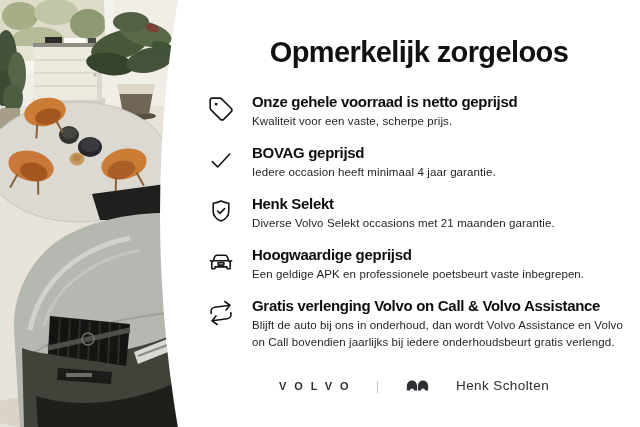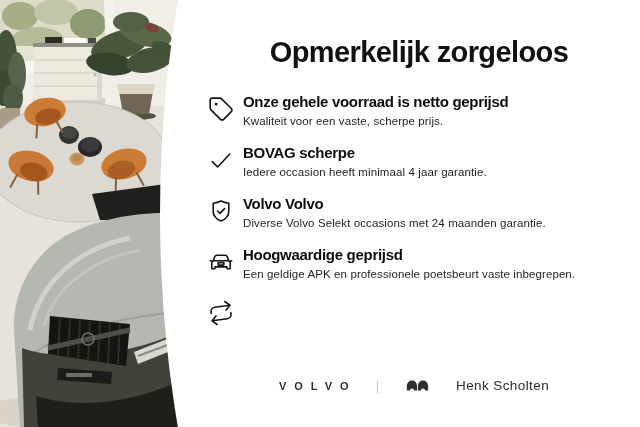--- a/index.html
+++ b/index.html
@@ -13,21 +13,21 @@
   .panel-curve{
     position:absolute;left:160px;top:50%;width:2560px;height:2560px;margin-top:-1280px;
     border-radius:50%;background:#ffffff;
   }
   .content{position:absolute;left:206px;top:0;width:426px;height:419px;}
   .title{
     margin:36px 0 0 0;text-align:center;font-size:29px;font-weight:800;
     letter-spacing:-0.6px;color:#111;
   }
   .benefits{margin-top:23px;}
-  .row{display:flex;align-items:flex-start;gap:7px;margin-bottom:13px;}
+  .row{display:flex;align-items:flex-start;gap:16px;margin-bottom:13px;}
   .icon{flex:0 0 30px;width:30px;height:30px;margin-top:2px;display:flex;align-items:center;justify-content:center;}
   .icon svg{stroke:#161616;fill:none;stroke-width:1.5;stroke-linecap:round;stroke-linejoin:round;}
   .txt{min-width:0;}
   .h{font-size:15px;font-weight:700;letter-spacing:-0.3px;line-height:20px;white-space:nowrap;color:#0e0e0e;}
   .d{font-size:11.5px;line-height:17px;margin-top:1px;color:#1f1f1f;max-width:378px;letter-spacing:0.1px;}
   .footer{
     position:absolute;left:0;right:10px;bottom:26px;display:flex;align-items:center;
     justify-content:center;gap:27px;
   }
   .volvo{font-size:11px;font-weight:700;letter-spacing:8px;margin-right:-8px;color:#2e2e33;}
@@ -173,35 +173,35 @@
         </div>
       </div>
 
       <div class="row">
         <span class="icon">
           <svg width="26" height="26" viewBox="0 0 24 24">
             <polyline points="4,13.5 9,18.5 20,6.5"></polyline>
           </svg>
         </span>
         <div class="txt">
-          <div class="h">BOVAG scherpe</div>
+          <div class="h">BOVAG geprijsd</div>
           <div class="d">Iedere occasion heeft minimaal 4 jaar garantie.</div>
         </div>
       </div>
 
       <div class="row">
         <span class="icon">
           <svg width="26" height="26" viewBox="0 0 24 24">
             <path d="M12 2.8 C9.5 4 7 4.6 4.8 4.9 V12 C4.8 16.8 7.7 19.6 12 21.3 C16.3 19.6 19.2 16.8 19.2 12 V4.9 C17 4.6 14.5 4 12 2.8 Z"></path>
             <polyline points="8.8,12 11,14.2 15.3,9.8"></polyline>
           </svg>
         </span>
         <div class="txt">
-          <div class="h">Volvo Volvo</div>
-          <div class="d">Diverse Volvo Selekt occasions met 24 maanden garantie.</div>
+          <div class="h">Henk Selekt</div>
+          <div class="d">Diverse Volvo Selekt occasions met 21 maanden garantie.</div>
         </div>
       </div>
 
       <div class="row">
         <span class="icon">
           <svg width="30" height="26" viewBox="0 0 24 24">
             <path d="M3.5 17.5 V13 Q3.5 11.4 4.9 10.8 L6.2 7.2 Q6.8 5.8 8.3 5.8 H15.7 Q17.2 5.8 17.8 7.2 L19.1 10.8 Q20.5 11.4 20.5 13 V17.5 Q20.5 18.2 19.8 18.2 H18.2 Q17.5 18.2 17.5 17.5 V16.5 H6.5 V17.5 Q6.5 18.2 5.8 18.2 H4.2 Q3.5 18.2 3.5 17.5 Z"></path>
             <path d="M4.9 10.8 H19.1"></path>
             <rect x="9.3" y="12.6" width="5.4" height="2.3" rx="0.5"></rect>
             <path d="M3.6 11.4 L2.2 10.9 M20.4 11.4 L21.8 10.9"></path>
@@ -215,20 +215,24 @@
 
       <div class="row">
         <span class="icon">
           <svg width="26" height="26" viewBox="0 0 24 24" style="transform:rotate(-8deg)">
             <path d="m17 2 4 4-4 4"></path>
             <path d="M3 11v-1a4 4 0 0 1 4-4h14"></path>
             <path d="m7 22-4-4 4-4"></path>
             <path d="M21 13v1a4 4 0 0 1-4 4H3"></path>
           </svg>
         </span>
+        <div class="txt">
+          <div class="h">Gratis verlenging Volvo on Call &amp; Volvo Assistance</div>
+          <div class="d">Blijft de auto bij ons in onderhoud, dan wordt Volvo Assistance en Volvo on Call bovendien jaarlijks bij iedere onderhoudsbeurt gratis verlengd.</div>
+        </div>
       </div>
 
     </div>
 
     <div class="footer">
       <span class="volvo">VOLVO</span>
       <span class="fdiv">|</span>
       <span class="hs-mark">
         <svg width="23" height="13" viewBox="0 0 27 14" fill="#2e2e33">
           <path d="M1,13 L1,7 A6,6 0 0 1 13,7 L13,13 L9.4,13 A2.4,2.4 0 0 0 4.6,13 Z"></path>

